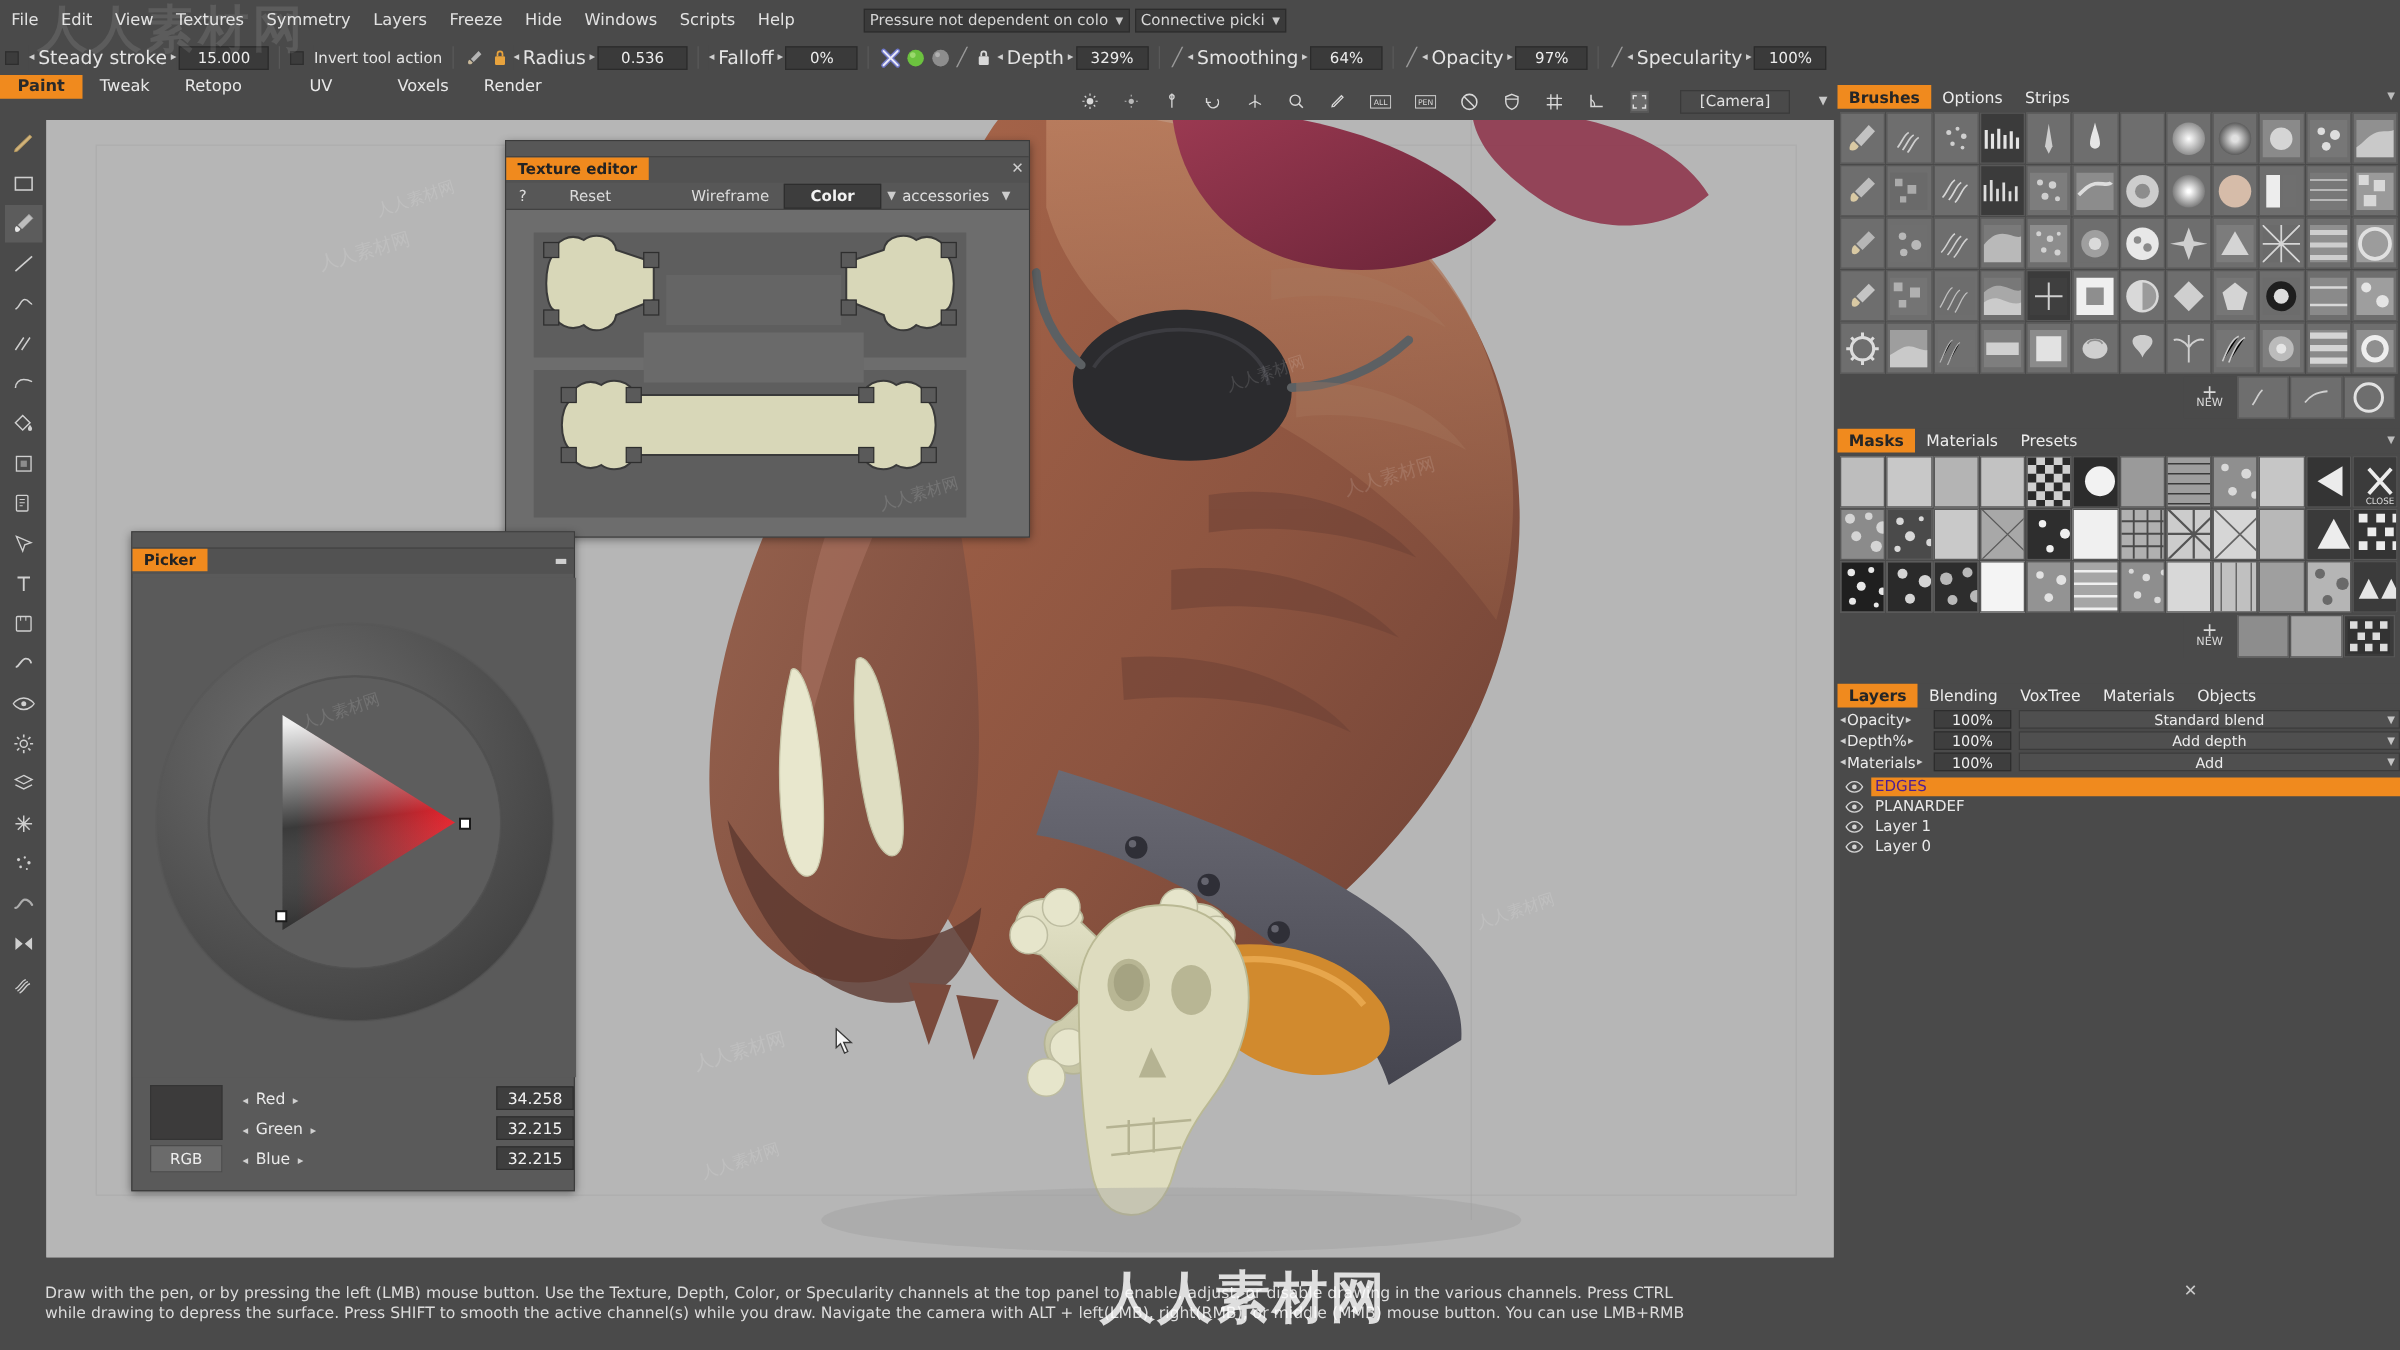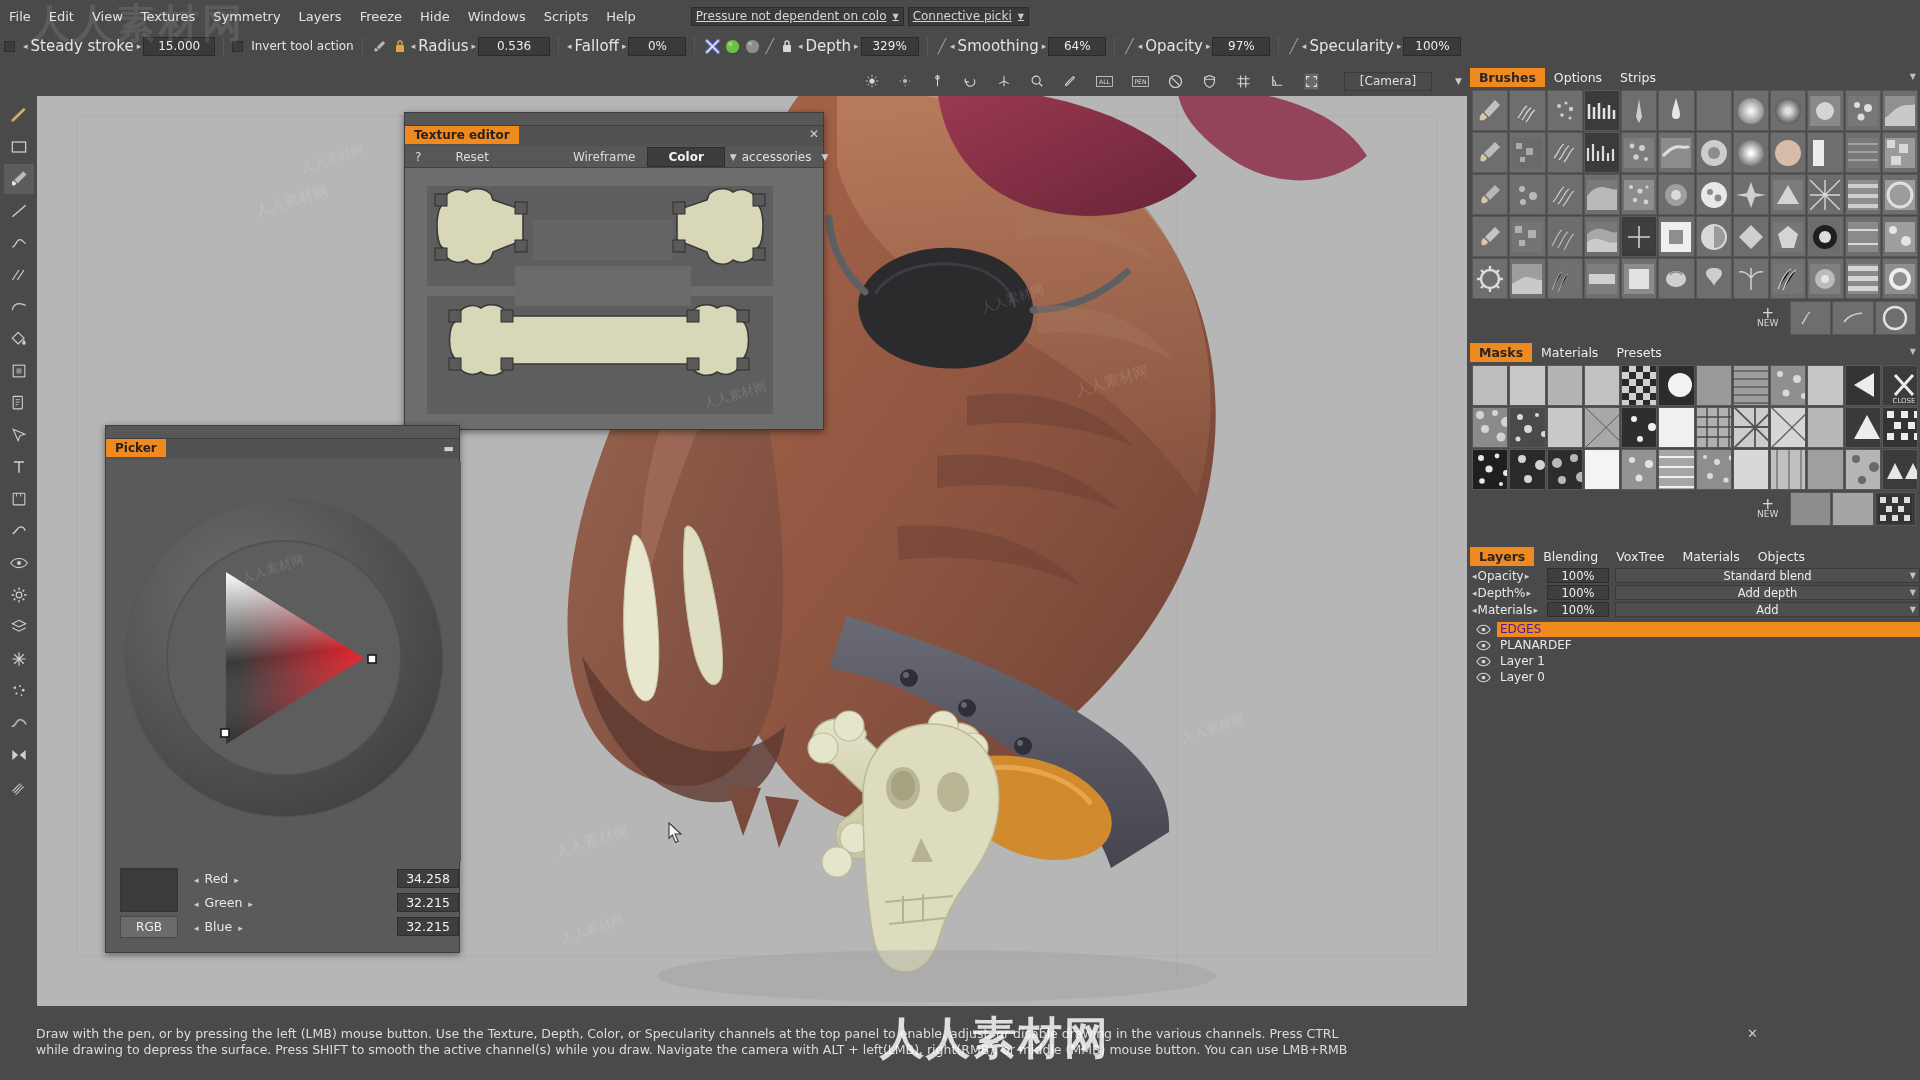--- a/index.html
+++ b/index.html
@@ -14,21 +14,21 @@
   
   .menubar{
     position:absolute; left:0; top:0; width:1920px; height:32px;
     background:#4a4a4a; display:flex; align-items:center;
   }
   .menubar .mi{ padding:2px 9px; font-size:13px; color:#e2e2e2; cursor:default; }
   .menu-gap{ width:42px; }
   .combo{
     height:19px; background:#3a3a3a; border:1px solid #2c2c2c;
     display:flex; align-items:center; padding:0 4px; margin-left:4px;
-    font-size:12px; color:#d6d6d6; position:relative;text-decoration:underline;
+    font-size:12px; color:#d6d6d6; position:relative;
   }
   .combo .arr{ margin-left:6px; font-size:8px; color:#c8c8c8; }
 
   
   .toolrow{
     position:absolute; left:0; top:32px; width:1920px; height:28px;
     background:#4a4a4a; display:flex; align-items:center; gap:2px; padding-left:4px;
   }
   .chk{ width:11px; height:11px; background:#3c3c3c; border:1px solid #2e2e2e; margin-right:6px;}
   .field{
@@ -331,20 +331,28 @@
     <div class="sep"></div>
     <span class="slash">╱</span>
     <div class="field spin">
       <span class="caretL">◂</span>
       <span class="lbl">Specularity</span>
       <span class="caretR">▸</span>
     </div>
     <div class="numbox">100%</div>
   </div>
 
+  <div class="modetabs">
+    <div class="modetab active">Paint</div>
+    <div class="modetab">Tweak</div>
+    <div class="modetab">Retopo</div>
+    <div class="modetab" style="margin-left:26px">UV</div>
+    <div class="modetab" style="margin-left:24px">Voxels</div>
+    <div class="modetab">Render</div>
+  </div>
 
   <div class="vpnav" style="right:452px;">
     <div class="ni">
       <svg width="14" height="14" viewBox="0 0 16 16">
           <circle cx="8" cy="8" r="3" fill="#d8d8d8"></circle>
           <g stroke="#d8d8d8" stroke-width="1.1">
             <path d="M8 1v2M8 13v2M1 8h2M13 8h2M3.2 3.2l1.4 1.4M11.4 11.4l1.4 1.4M12.8 3.2l-1.4 1.4M4.6 11.4l-1.4 1.4"></path>
           </g>
         </svg>
     </div>
@@ -720,21 +728,21 @@
 
   <div class="texeditor">
     <div class="fl-titlebar"></div>
     <div class="fl-tabrow">
       <div class="fl-tab">Texture editor</div>
       <span class="fl-close">✕</span>
     </div>
     <div class="te-toolbar">
       <div class="te-btn q">?</div>
       <div class="te-btn" style="margin-left:16px">Reset</div>
-      <div class="te-btn" style="margin-left:68px">Wireframe</div>
+      <div class="te-btn" style="margin-left:48px">Wireframe</div>
       <div class="te-chan">Color</div>
       <span class="te-ddarrow">▼</span>
       <div class="te-obj">
         <span>accessories</span>
         <span class="te-ddarrow">▼</span>
       </div>
     </div>
     <div class="te-canvas">
       <svg width="420" height="264" viewBox="0 0 420 264">
         <rect width="420" height="264" fill="#6d6d6d"></rect>

